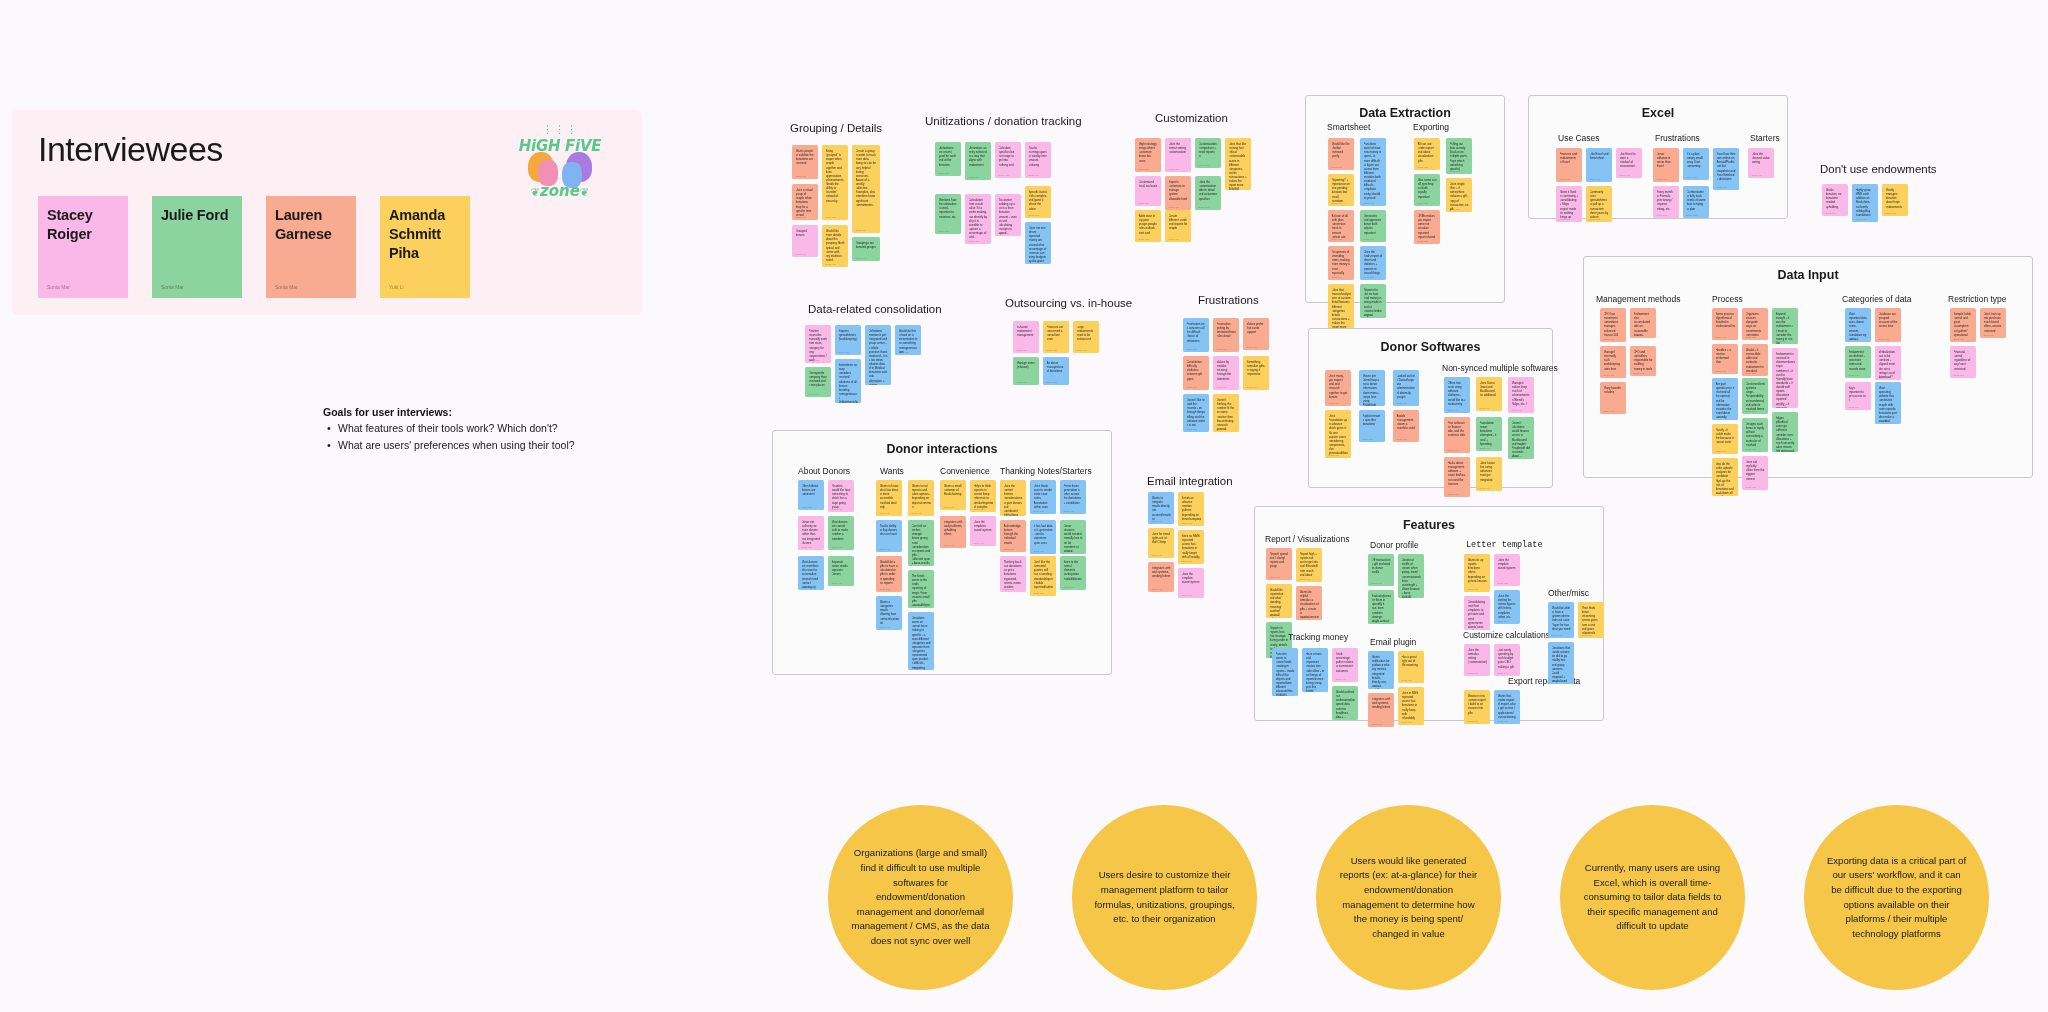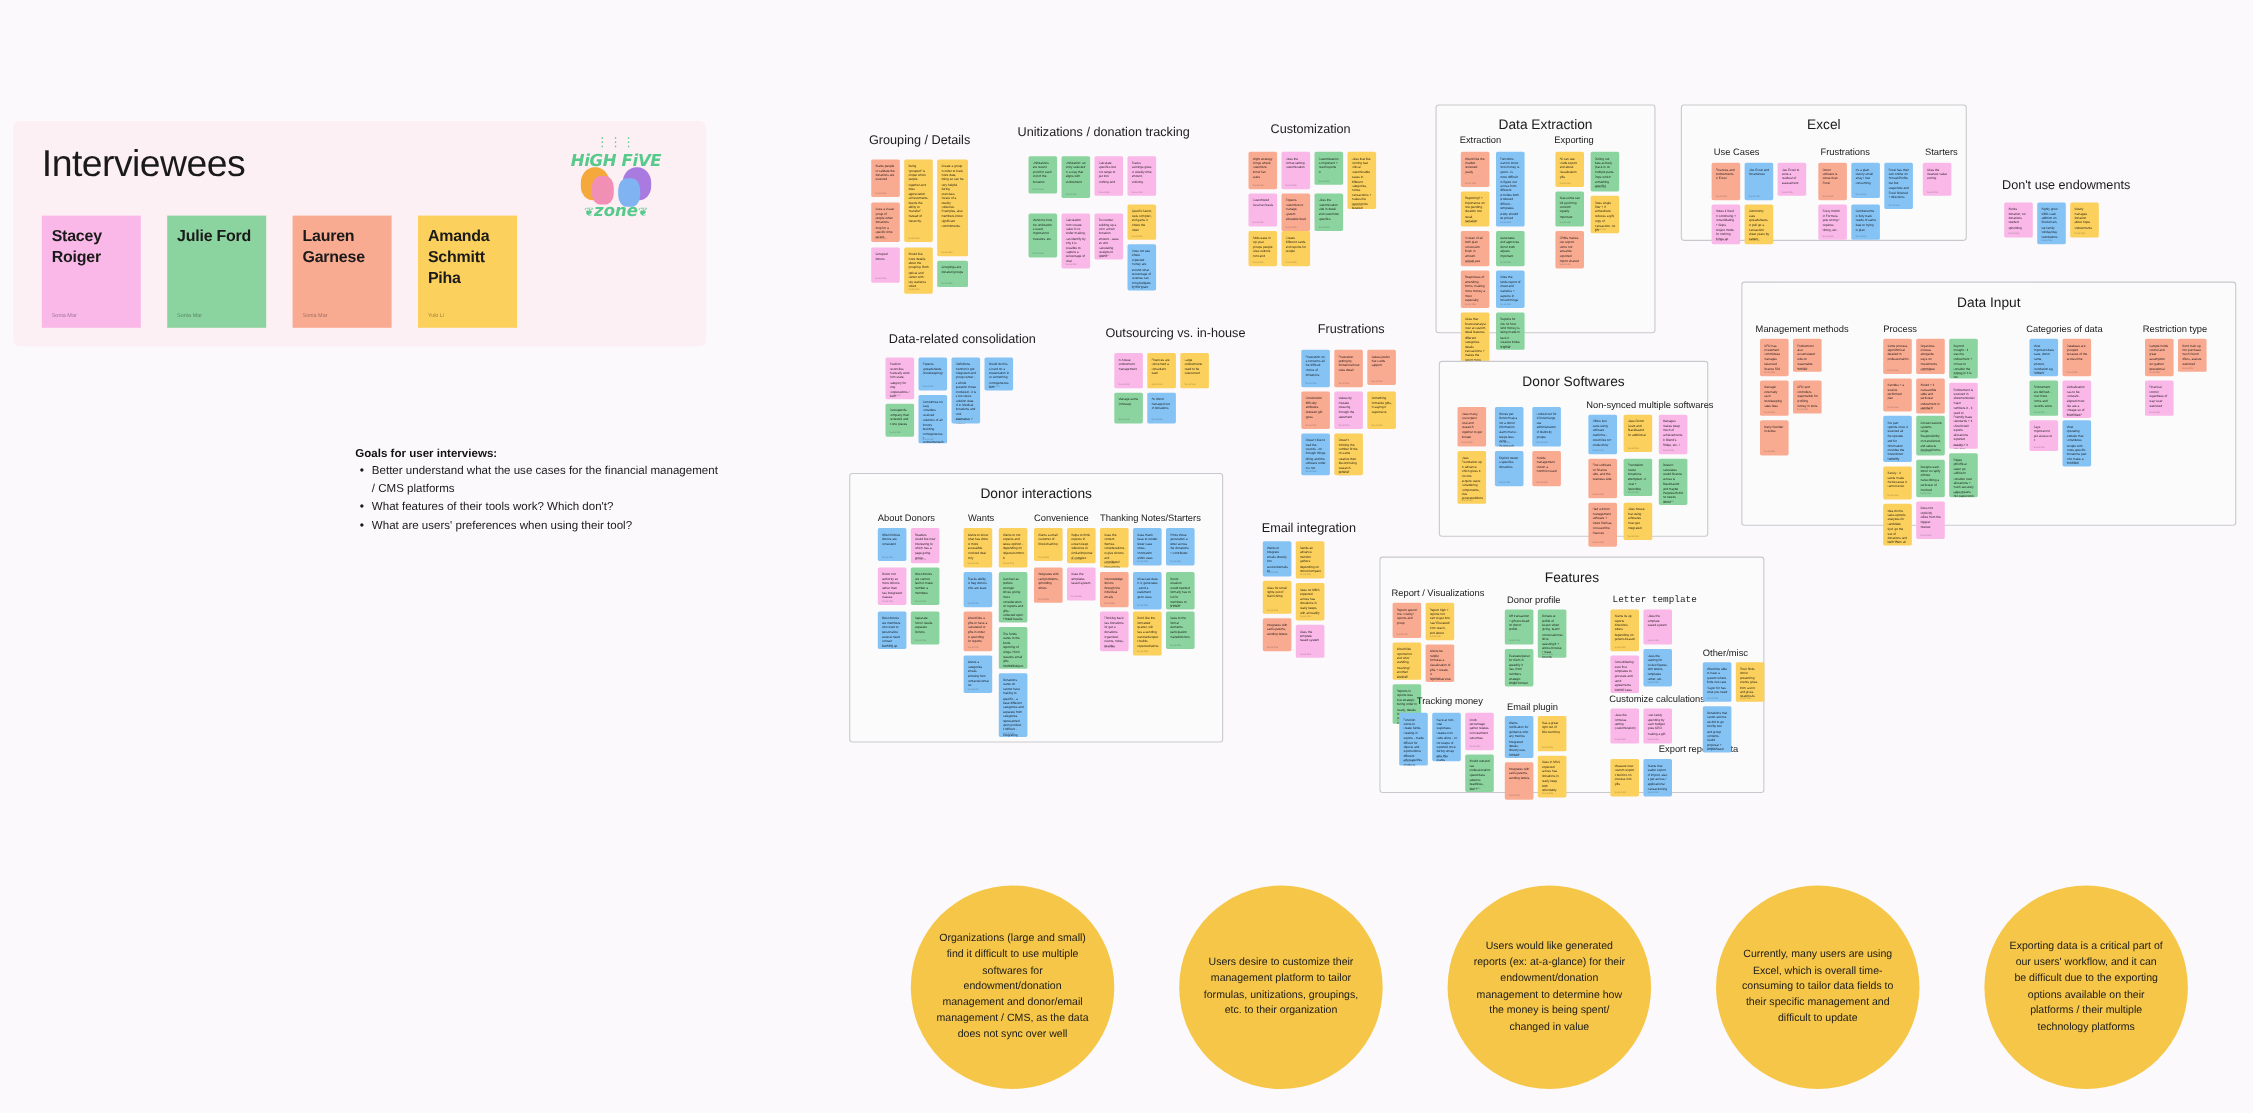--- a/index.html
+++ b/index.html
@@ -75,21 +75,21 @@
     content: "•"; position: absolute; left: 4px; top: -1px; font-size: 11px;
   }
 
   
   .frame {
     position: absolute; background: #FCFBFC;
     border: 1px solid #C9C9CD; border-radius: 3px;
   }
   .frame-title {
     position: absolute; left: 0; width: 100%; text-align: center;
-    font-size: 12.5px; color: #1A1A1A; font-weight: 400;
+    font-size: 12.5px; color: #1A1A1A; font-weight: 700;
   }
   .cluster-title {
     position: absolute; white-space: nowrap;
     font-size: 11.5px; color: #1A1A1A; font-weight: 400;
   }
   .sub-title {
     position: absolute; white-space: nowrap;
     font-size: 8.5px; color: #1A1A1A; font-weight: 400;
   }
 
@@ -151,21 +151,20 @@
         <div class="person-card" style="background: rgb(251, 208, 92);">
           <div class="pc-name">Amanda Schmitt Piha</div>
           <div class="pc-author">Yuki Li</div>
         </div>
       </div>
   </div>
 
   <div class="goals-block">
     <div class="goals-title">Goals for user interviews:</div>
     <ul class="goals-list" id="goals-list">
-        <li>Better understand what the use cases for the financial management / CMS platforms</li>
         <li>What features of their tools work? Which don't?</li>
         <li>What are users' preferences when using their tool?</li>
       </ul>
   </div>
 
   <div id="clusters-layer">
       <div class="cluster-title" style="left: 790px; top: 122px;">Grouping / Details</div>
       <div class="note" style="left: 792px; top: 145px; width: 26px; height: 34px; background: rgb(249, 171, 146);">
         <span class="nt">Wants people to validate the donations are received</span>
         <span class="na">Sonia Mar</span>
@@ -263,21 +262,21 @@
       <div class="note" style="left: 1195px; top: 176px; width: 26px; height: 34px; background: rgb(140, 212, 159);">
         <span class="nt">Likes the customization side in detail and customize specifics</span>
         <span class="na">Sonia Mar</span>
       </div>
       <div class="note" style="left: 1225px; top: 138px; width: 26px; height: 52px; background: rgb(251, 208, 92);">
         <span class="nt">Likes that like running fast critical customizable bases in different categories, invites transactions + makes the report more detailed</span>
         <span class="na">Sonia Mar</span>
       </div>
       <div class="frame" style="left: 1305px; top: 95px; width: 200px; height: 208px;"></div>
       <div class="frame-title" style="left: 1305px; width: 200px; top: 106px; position: absolute;">Data Extraction</div>
-      <div class="sub-title" style="left: 1327px; top: 122px;">Extraction</div>
+      <div class="sub-title" style="left: 1327px; top: 122px;">Smartsheet</div>
       <div class="note" style="left: 1328px; top: 138px; width: 26px; height: 32px; background: rgb(249, 171, 146);">
         <span class="nt">Would like the chatbot reviewed yearly</span>
         <span class="na">Sonia Mar</span>
       </div>
       <div class="note" style="left: 1328px; top: 174px; width: 26px; height: 32px; background: rgb(251, 208, 92);">
         <span class="nt">Reporting? + importance on one pending duration low recall, narration</span>
         <span class="na">Sonia Mar</span>
       </div>
       <div class="note" style="left: 1328px; top: 210px; width: 26px; height: 32px; background: rgb(249, 171, 146);">
         <span class="nt">A clean of all both plan conversion finish in amount certain use</span>

